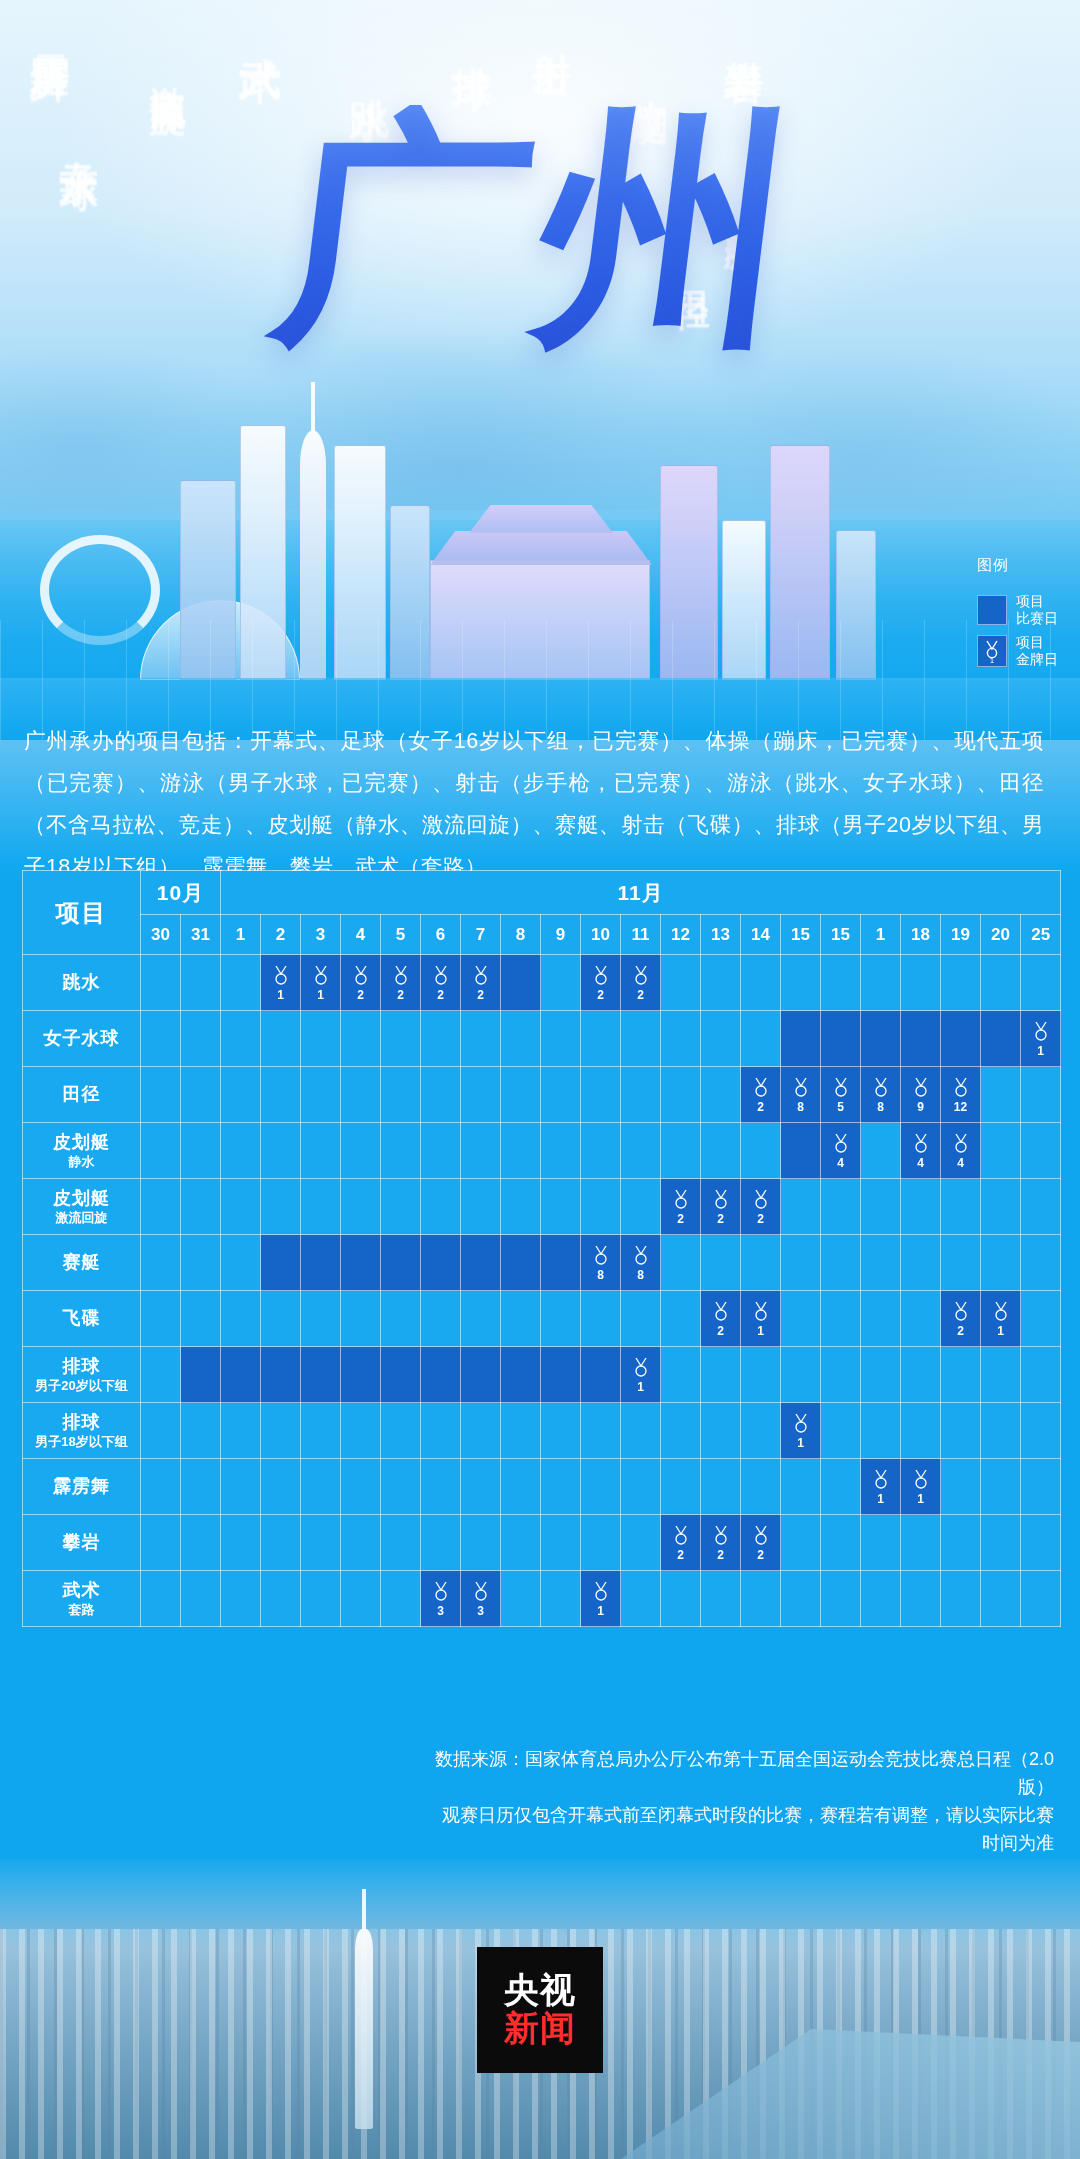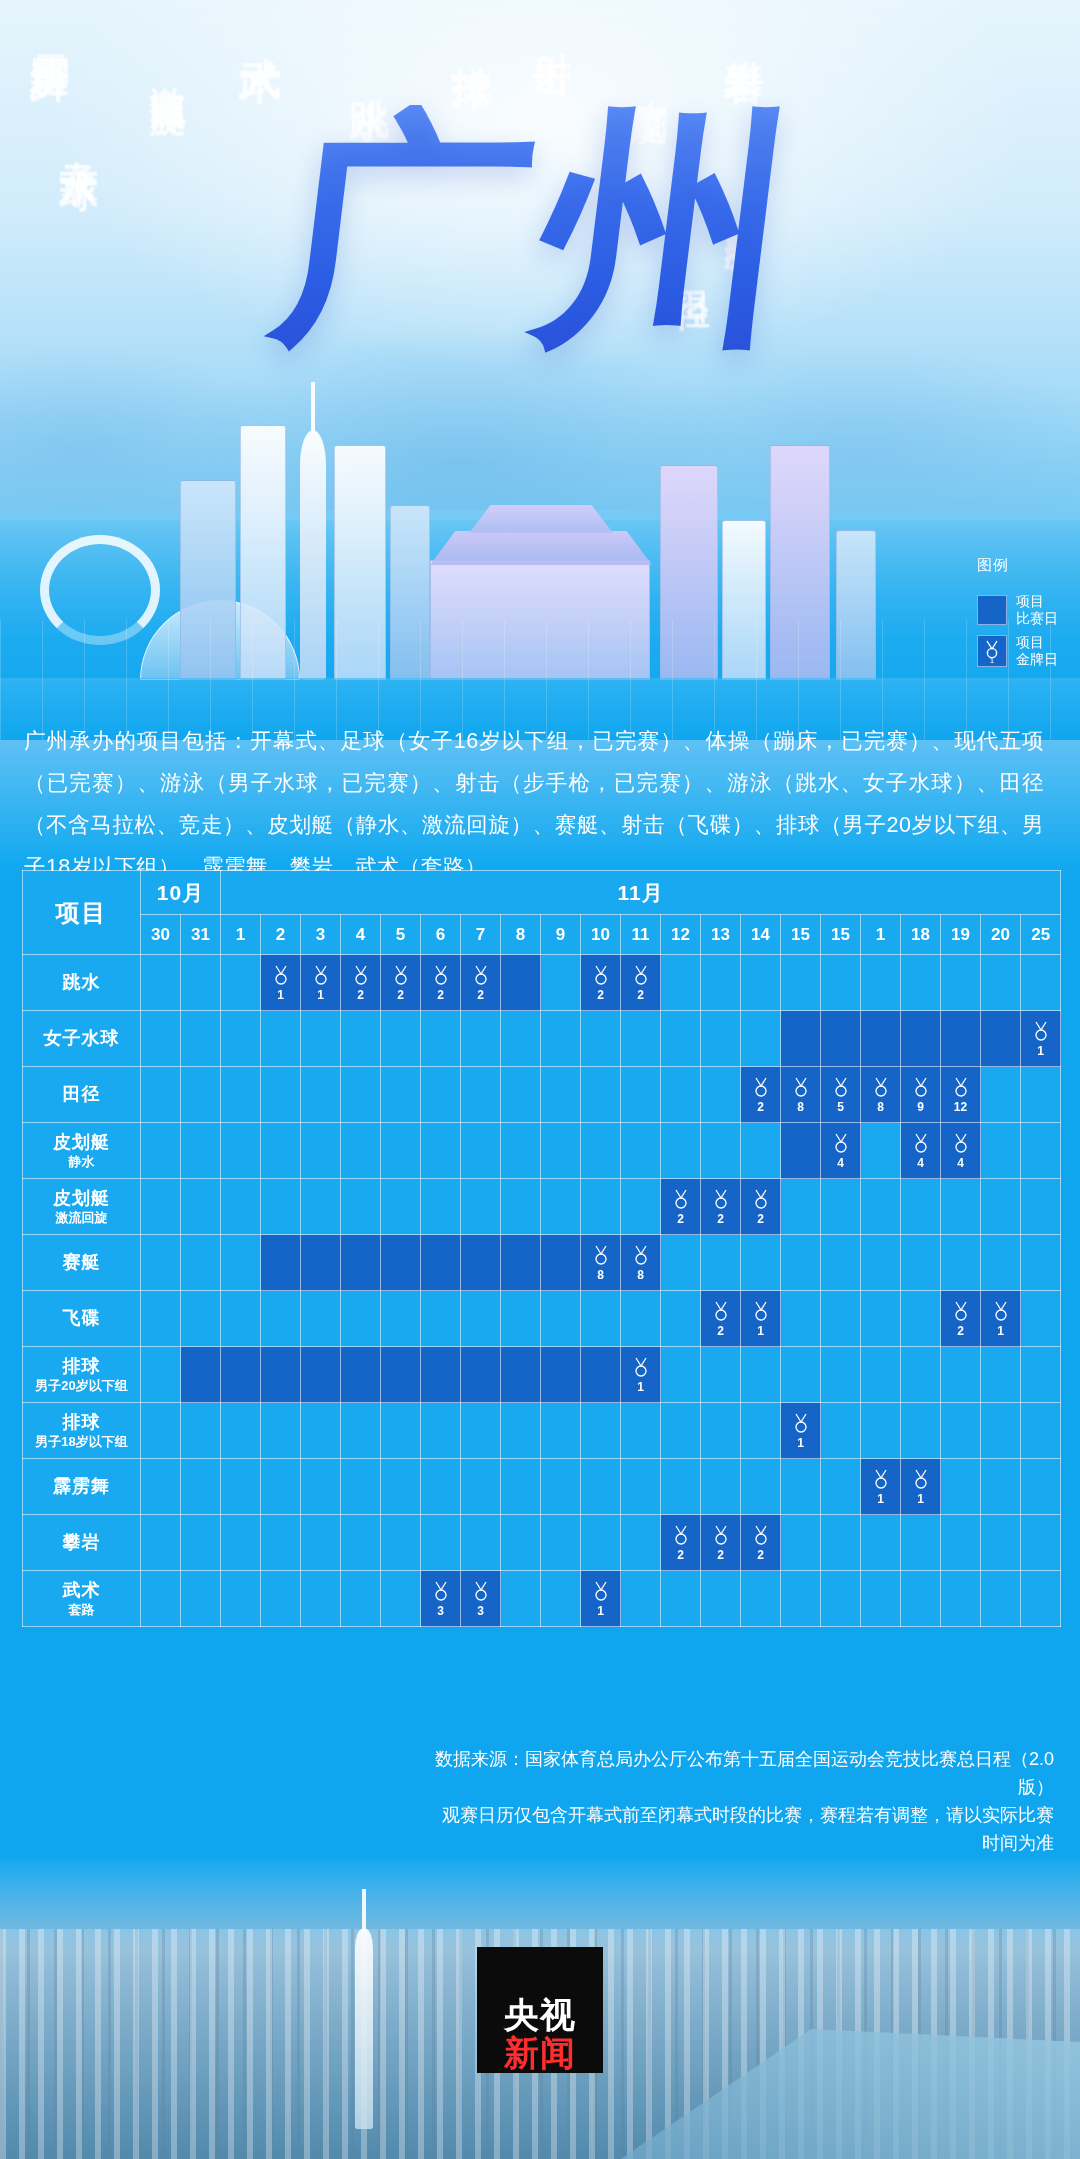--- a/index.html
+++ b/index.html
@@ -241,21 +241,21 @@
     border-radius: 40% 40% 4px 4px / 10% 10% 2px 2px;
   }
   .photo-tower:after {
     content: ""; position: absolute; left: 7px; top: -40px; width: 4px; height: 42px;
     background: rgba(255,255,255,0.9);
   }
   .cctv {
     position: absolute; left: 50%; transform: translateX(-50%); bottom: 86px;
     width: 126px; height: 126px;
     background: #0b0b0c;
-    display: flex; align-items: flex-end; justify-content: center;
+    display: flex; align-items: center; justify-content: center;
   }
   .cctv-inner { color: #fff; font-size: 35px; font-weight: 700; line-height: 1.08; letter-spacing: 1px; text-align: center; font-family: "Liberation Serif", serif; }
   .cctv-inner .red { color: #ff2d2d; }
 </style>
 </head>
 <body>
 
 <div id="page">
 
   <div class="hero">

